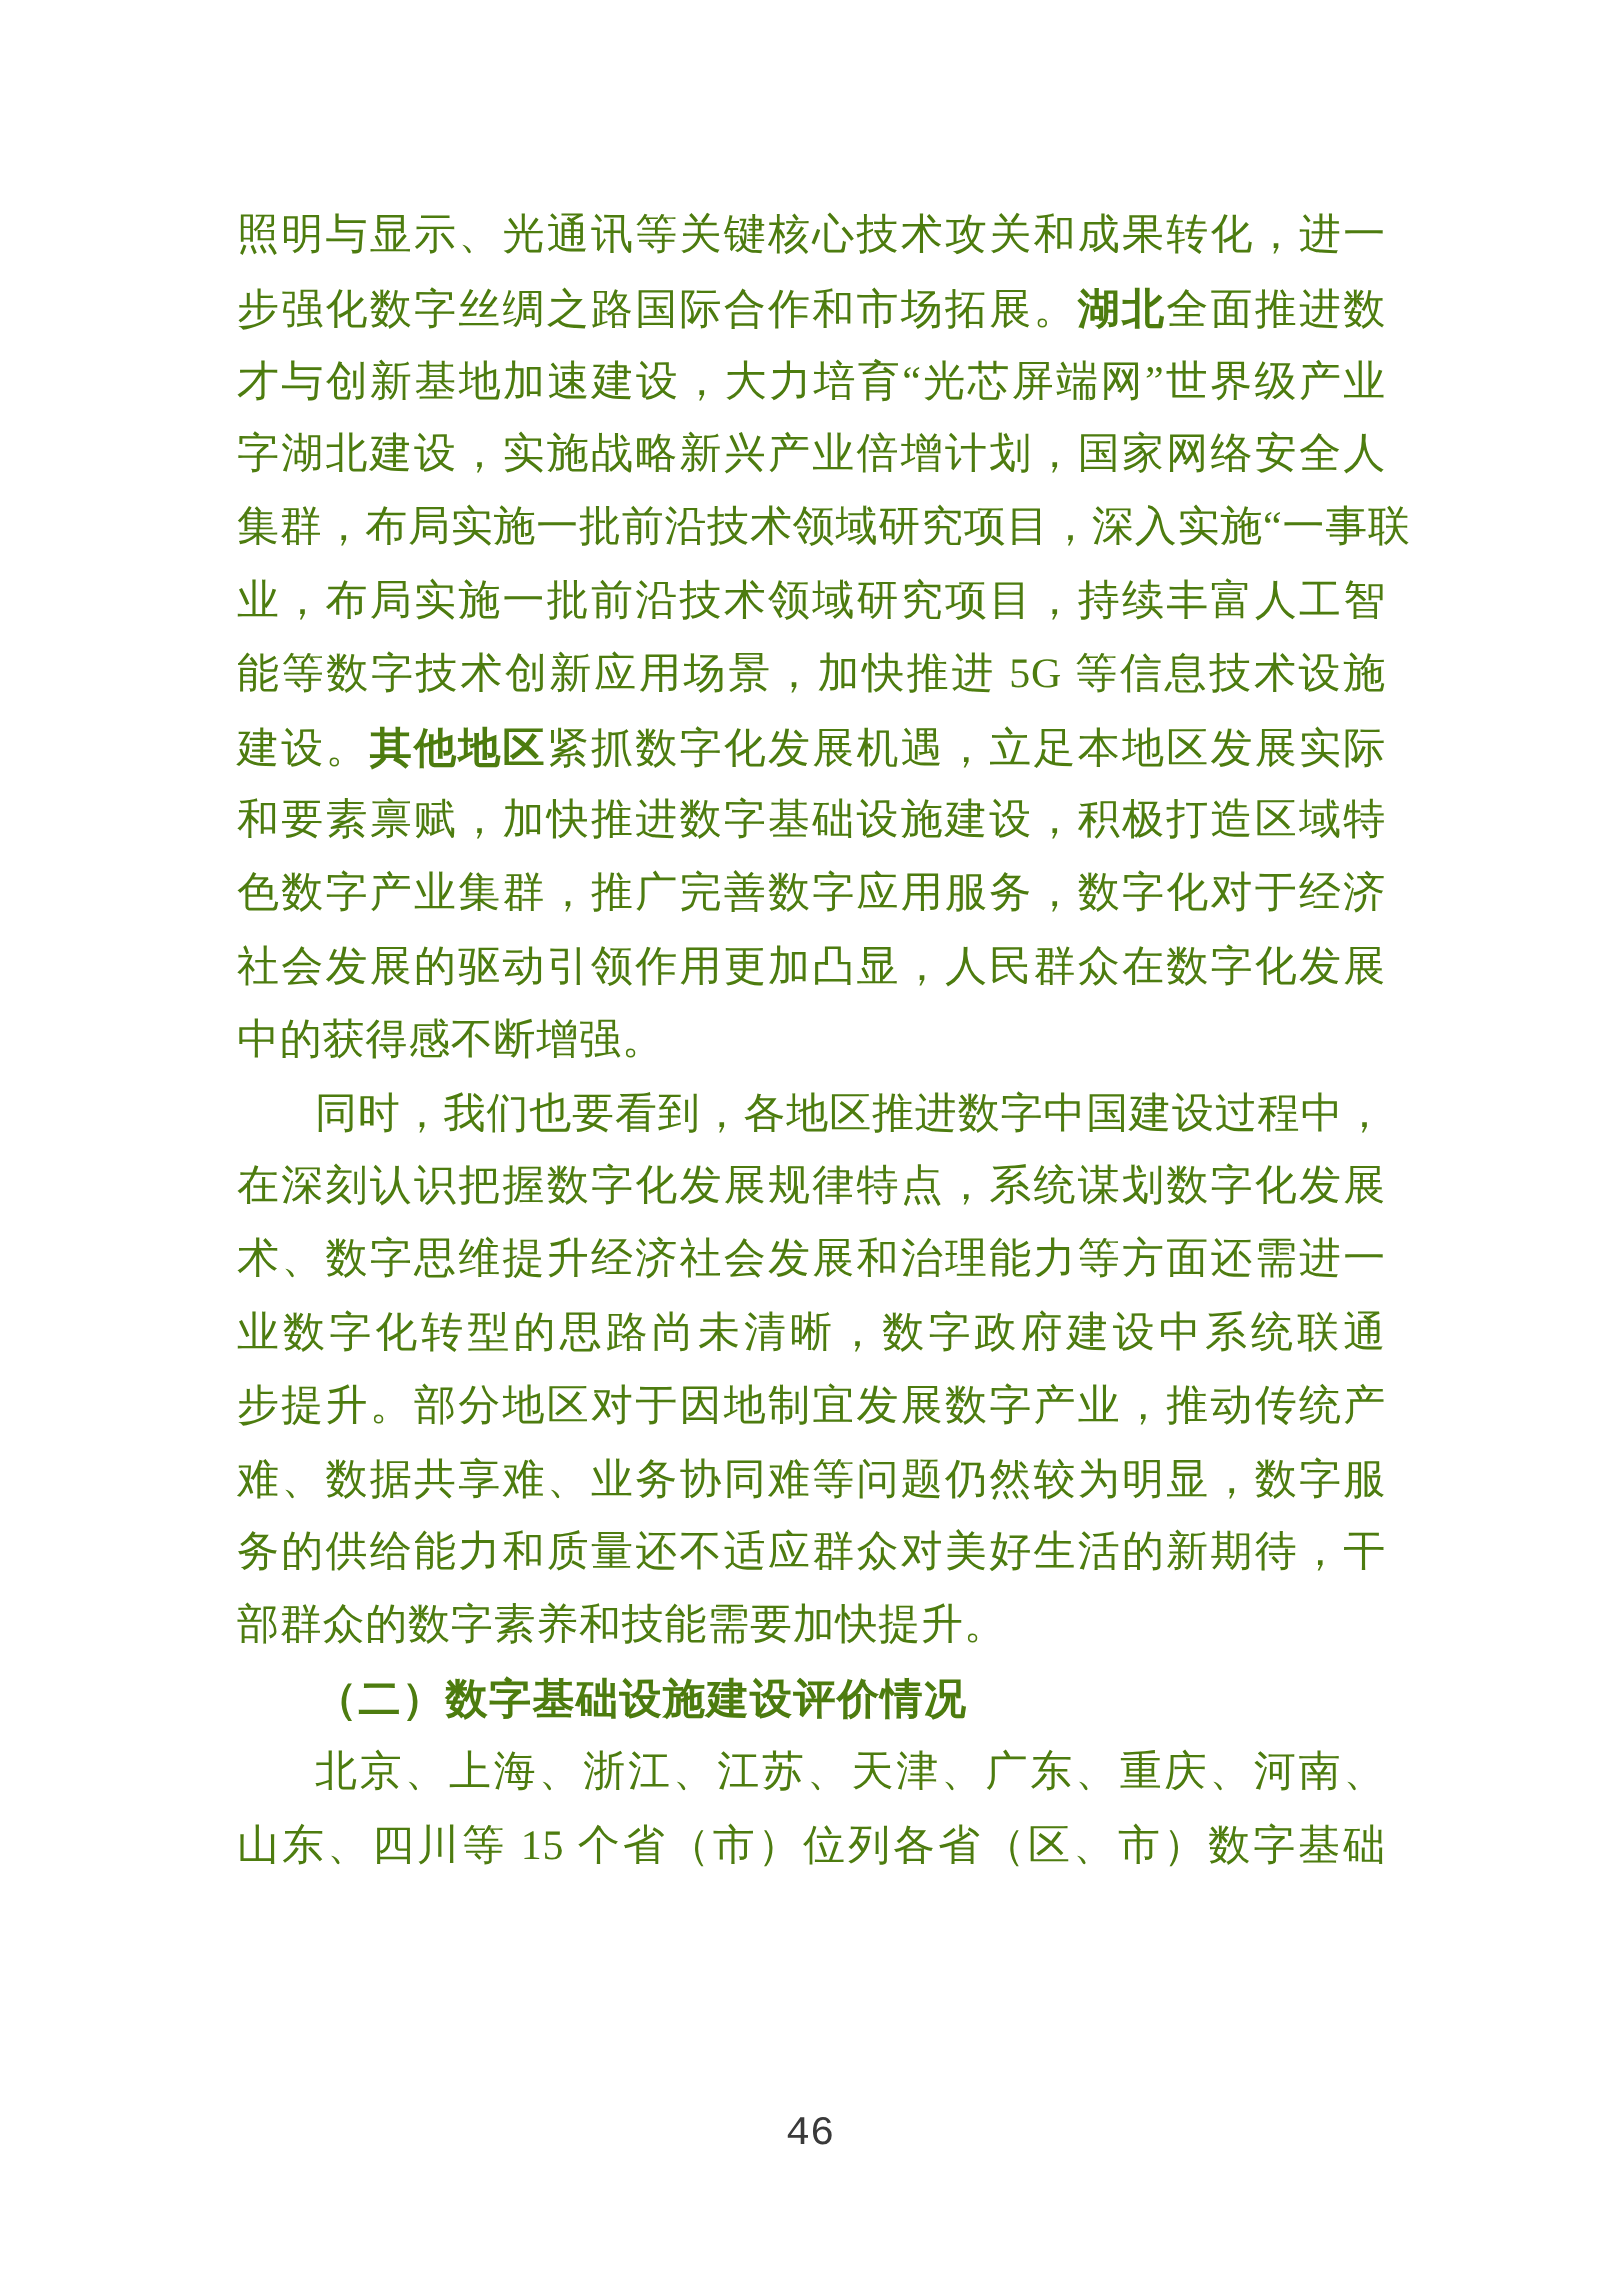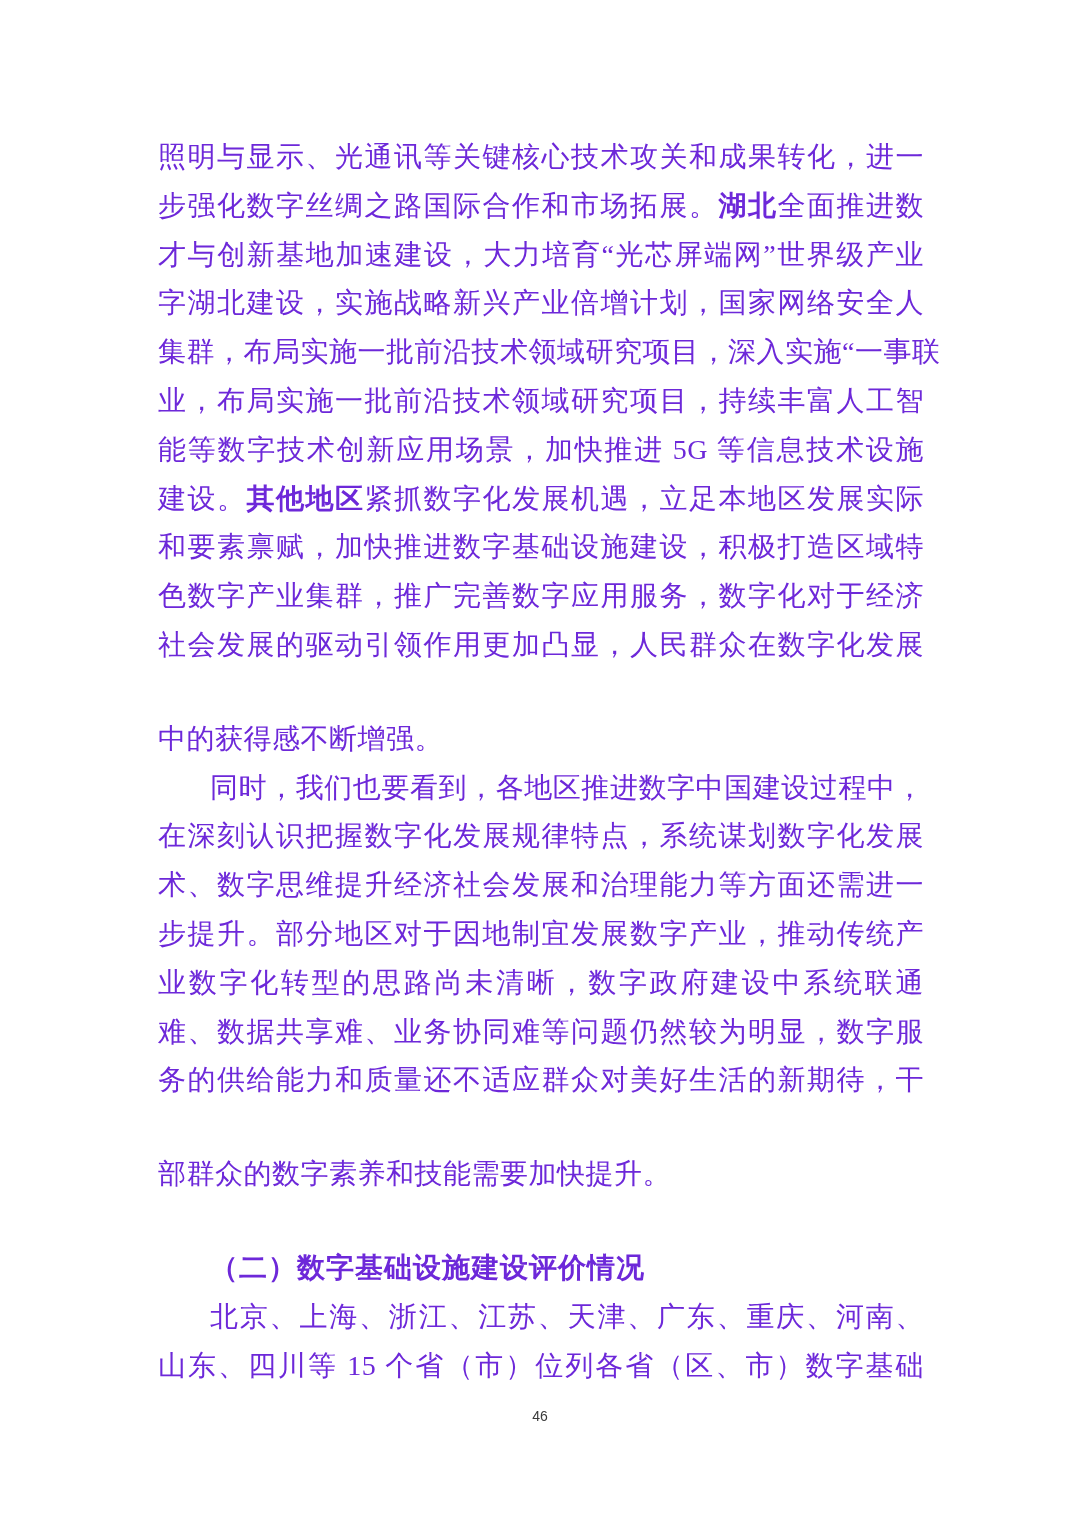--- a/index.html
+++ b/index.html
@@ -11,56 +11,55 @@
   .page {
     position: relative;
     width: 1080px; height: 1527px;
     background: #ffffff;
     overflow: hidden;
   }
   .body-text {
     position: absolute;
     left: 158px; top: 133px;
     width: 766px;
-    color: #6d28d9;
+    color: #4d7c0f;
     font-size: 28px;
   }
   .line {
     height: 48.8px;
     line-height: 48.8px;
     white-space: nowrap;
   }
   .line.justify {
     text-align: justify;
     text-align-last: justify;
   }
   .line.left {
     text-align: center;
     text-align-last: left;
-    margin-top: 45px;
   }
   .line.indent { padding-left: 52px; }
   .run { letter-spacing: 0.5px; }
   .run-b {
     font-family: "Liberation Sans", sans-serif;
     font-weight: 700;
   }
   .line.heading .run {
     font-family: "Liberation Sans", sans-serif;
     font-weight: 700;
     letter-spacing: 1px;
   }
   .page-number {
     position: absolute;
     left: 0; right: 0;
     top: 1408px;
     text-align: center;
-    font-size: 14px;
+    font-size: 27px;
     color: #3a3a3a;
-    font-family: Liberation Sans, sans-serif;
+    font-family: Liberation Mono, monospace;
   }
 </style>
 </head>
 <body>
 
 <div class="page">
   <div class="body-text">
       <div class="line justify"><span class="run">照明与显示、光通讯等关键核心技术攻关和成果转化，进一</span></div>
       <div class="line justify"><span class="run">步强化数字丝绸之路国际合作和市场拓展。</span><span class="run run-b">湖北</span><span class="run">全面推进数</span></div>
       <div class="line justify"><span class="run">才与创新基地加速建设，大力培育“光芯屏端网”世界级产业</span></div>
@@ -69,22 +68,22 @@
       <div class="line justify"><span class="run">业，布局实施一批前沿技术领域研究项目，持续丰富人工智</span></div>
       <div class="line justify"><span class="run">能等数字技术创新应用场景，加快推进 5G 等信息技术设施</span></div>
       <div class="line justify"><span class="run">建设。</span><span class="run run-b">其他地区</span><span class="run">紧抓数字化发展机遇，立足本地区发展实际</span></div>
       <div class="line justify"><span class="run">和要素禀赋，加快推进数字基础设施建设，积极打造区域特</span></div>
       <div class="line justify"><span class="run">色数字产业集群，推广完善数字应用服务，数字化对于经济</span></div>
       <div class="line justify"><span class="run">社会发展的驱动引领作用更加凸显，人民群众在数字化发展</span></div>
       <div class="line left"><span class="run">中的获得感不断增强。</span></div>
       <div class="line justify indent"><span class="run">同时，我们也要看到，各地区推进数字中国建设过程中，</span></div>
       <div class="line justify"><span class="run">在深刻认识把握数字化发展规律特点，系统谋划数字化发展</span></div>
       <div class="line justify"><span class="run">术、数字思维提升经济社会发展和治理能力等方面还需进一</span></div>
+      <div class="line justify"><span class="run">业数字化转型的思路尚未清晰，数字政府建设中系统联通</span></div>
       <div class="line justify"><span class="run">步提升。部分地区对于因地制宜发展数字产业，推动传统产</span></div>
-      <div class="line justify"><span class="run">业数字化转型的思路尚未清晰，数字政府建设中系统联通</span></div>
       <div class="line justify"><span class="run">难、数据共享难、业务协同难等问题仍然较为明显，数字服</span></div>
       <div class="line justify"><span class="run">务的供给能力和质量还不适应群众对美好生活的新期待，干</span></div>
       <div class="line left"><span class="run">部群众的数字素养和技能需要加快提升。</span></div>
       <div class="line left indent heading"><span class="run run-b">（二）数字基础设施建设评价情况</span></div>
       <div class="line justify indent"><span class="run">北京、上海、浙江、江苏、天津、广东、重庆、河南、</span></div>
       <div class="line justify"><span class="run">山东、四川等 15 个省（市）位列各省（区、市）数字基础</span></div>
     </div>
   <div class="page-number">46</div>
 </div>
 

